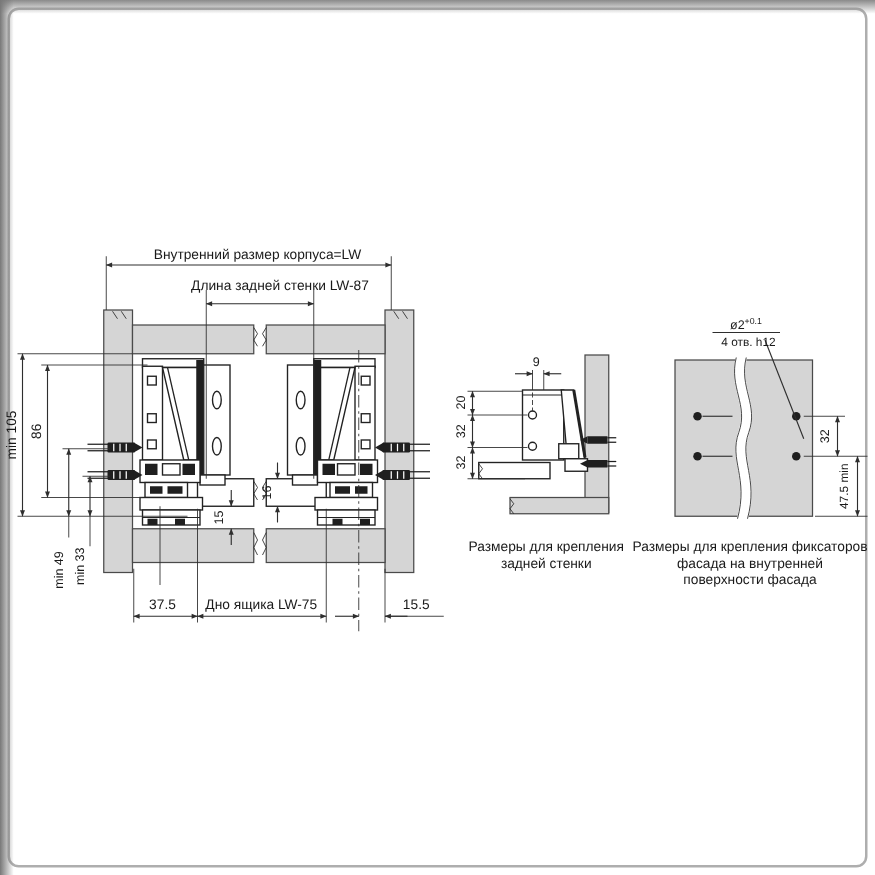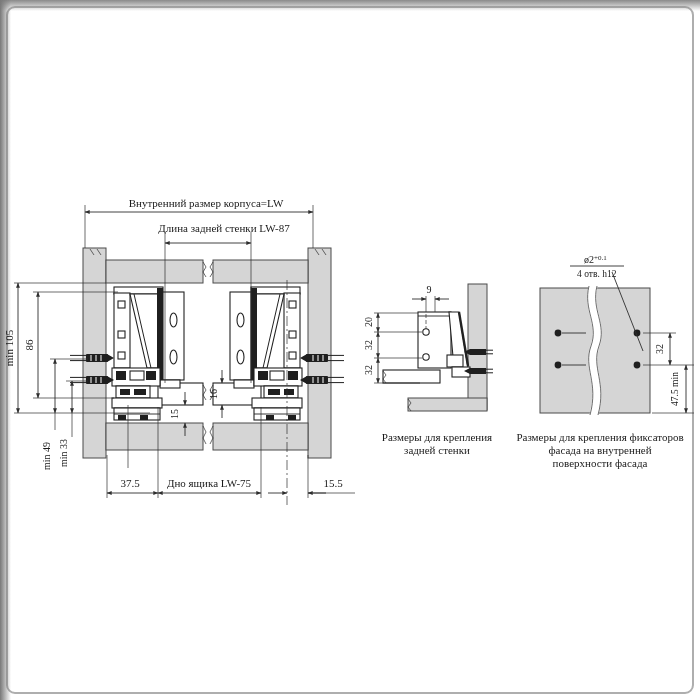--- a/index.html
+++ b/index.html
@@ -1,17 +1,17 @@
 <!DOCTYPE html>
 <html><head>
 <meta charset="utf-8">
 <style>
   html,body{margin:0;padding:0;background:#fff;}
   #stage{position:relative;width:700px;height:700px;background:#fff;overflow:hidden;
-         font-family:Liberation Serif, serif;}
+         font-family:Liberation Sans, sans-serif;}
   .edge-left{position:absolute;left:0;top:0;bottom:0;width:11px;
              background:linear-gradient(to right,#787878,rgba(255,255,255,0));}
   .edge-top{position:absolute;top:0;left:0;right:0;height:11px;
             background:linear-gradient(to bottom,#8a8a8a,rgba(255,255,255,0));}
   .frame{position:absolute;inset:6px;border:2px solid #aeaeae;border-radius:9px;}
   svg{position:absolute;left:0;top:0;}
   text{fill:#1a1a1a;}
   .dim{stroke:#2e2e2e;stroke-width:0.9;fill:none;}
   .thin{stroke:#2e2e2e;stroke-width:0.7;fill:none;}
   .draw{stroke:#222;stroke-width:1.1;fill:#fff;}

